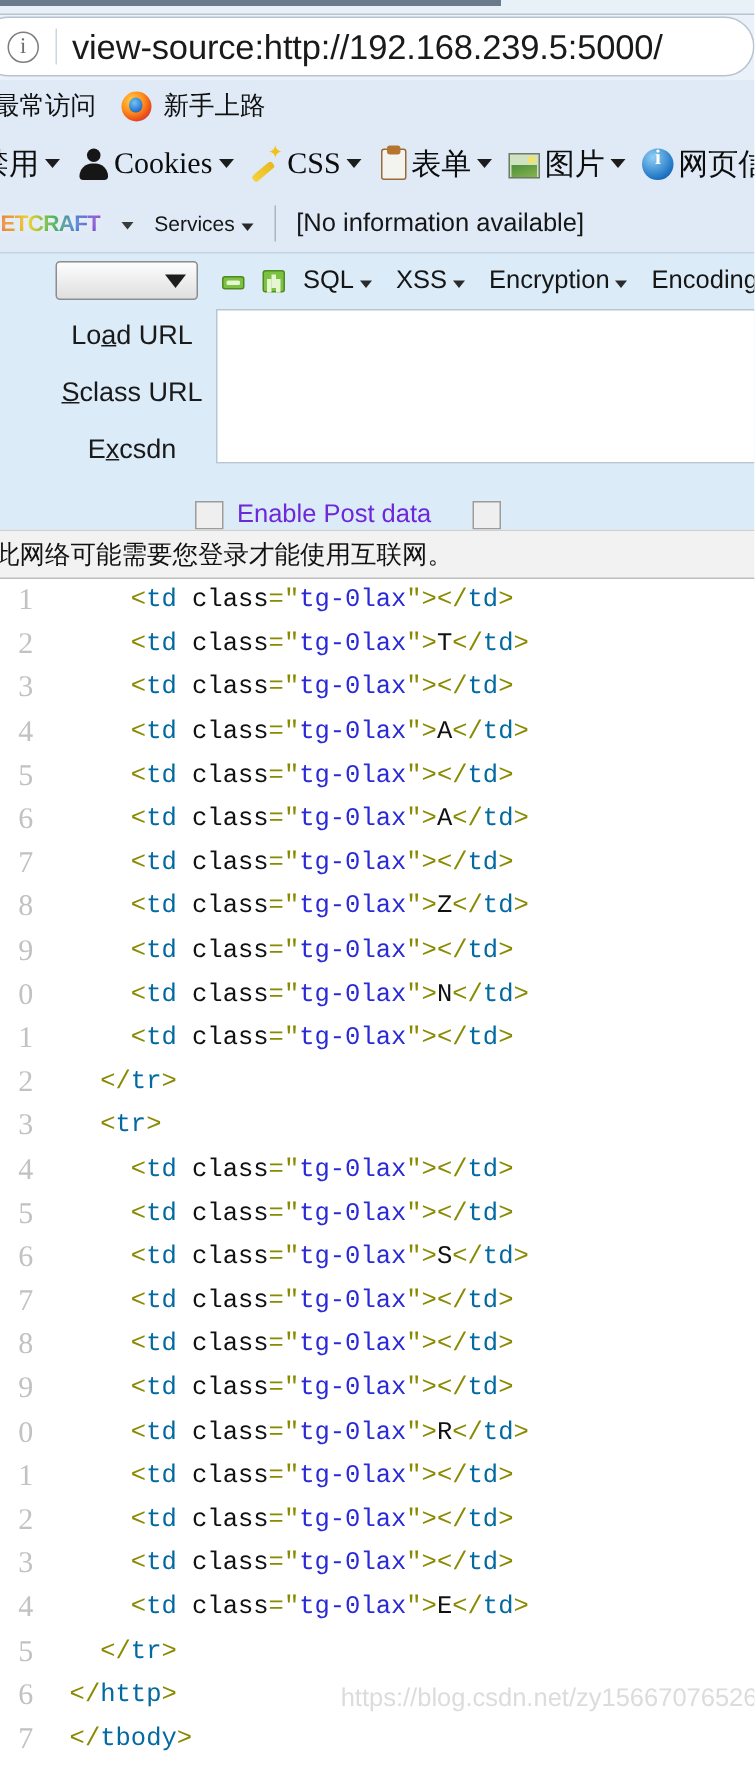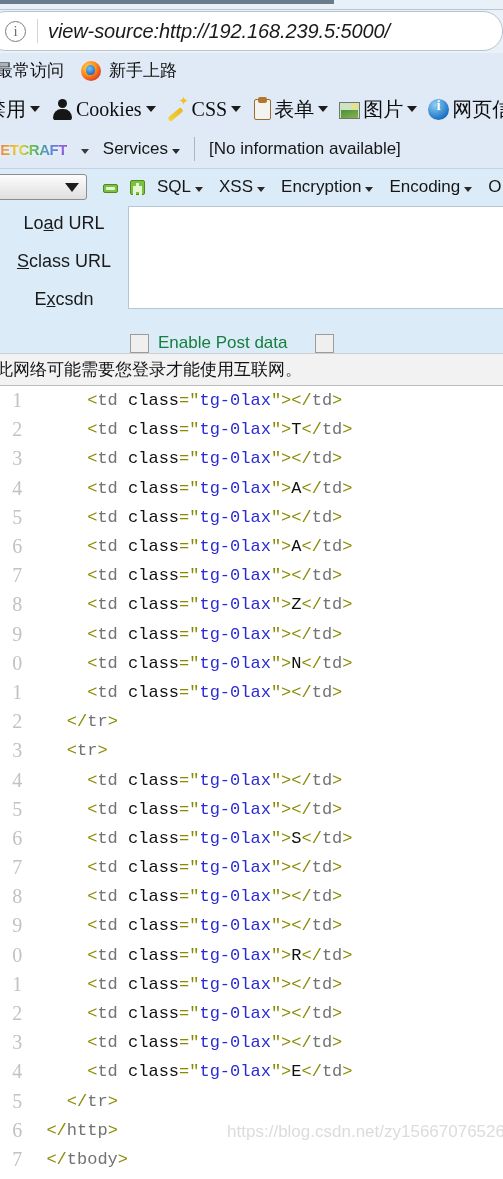--- a/index.html
+++ b/index.html
@@ -54,25 +54,24 @@
     text-align: center;
     flex: 0 0 auto;
   }
   .url-sep {
     width: 1px; height: 24px;
     background: #cdd5de;
     margin: 0 10px 0 11px;
     flex: 0 0 auto;
   }
   .url-text {
-    font-size: 20px;
+    font-size: 23px;
     color: #1a1a1a;
     white-space: nowrap;
     letter-spacing: -0.1px;
-    font-style: italic;
   }
 
   
   .bm-row {
     height: 35px;
     background: #dfeaf6;
     display: flex;
     align-items: center;
     padding-left: 0;
     overflow: hidden;
@@ -186,34 +185,34 @@
     -webkit-background-clip: text; background-clip: text; color: transparent;
     text-shadow: 0 0 6px rgba(255,255,255,0.55);
     filter: blur(0.35px);
   }
   .nc-caret { margin: 0 14px 0 14px; }
   .nc-caret i {
     display:inline-block; width:0; height:0;
     border-left:4px solid transparent; border-right:4px solid transparent;
     border-top:5px solid #3a3a3a;
   }
-  .nc-svc { font-size: 17px; color:#161616; }
+  .nc-svc { font-size: 14px; color:#161616; }
   .nc-div { width:1px; height:24px; background:#a8b6c4; margin:0 14px; }
   .nc-info { font-size:17px; color:#161616; }
 
   
   .hb {
     background: #dcebf8;
     border-top: 1px solid #c2d3e3;
     position: relative;
     height: 185px;
     overflow: hidden;
   }
   .hb-top {
-    display:flex; align-items:center; height:34px; padding-top:2px;
+    display:flex; align-items:center; height:34px; padding-top:2px;margin-left:45px;
   }
   .hb-select {
     width: 95px; height: 26px; margin-left:-8px;
     background: linear-gradient(#fdfdfd,#dfdfdf);
     border: 1px solid #8d8d8d; border-radius: 3px;
     display:flex; align-items:center; justify-content:flex-end;
     padding-right:7px; flex:0 0 auto;
   }
   .hb-select i {
     display:inline-block; width:0;height:0;
@@ -238,41 +237,42 @@
   .hb-menu {
     font-size:17px;color:#161616;margin-right:16px;white-space:nowrap;
   }
   .hb-menu .c {
     display:inline-block;width:0;height:0;margin-left:4px;
     border-left:4px solid transparent;border-right:4px solid transparent;
     border-top:5px solid #2a2a2a;
   }
   .hb-body { display:flex; padding-top:3px; }
   .hb-actions {
-    width: 128px; flex:0 0 auto;
+    width: 112px; flex:0 0 auto;
     display:flex;flex-direction:column;align-items:center;
     padding-top:7px;
+    margin-left:32px;
   }
   .hb-action {
     font-size:18px;color:#1a1a1a;margin-bottom:17px;white-space:nowrap;
   }
   .hb-action u { text-decoration: underline; }
   .hb-textarea {
     flex:1; height:103px; margin-right:-6px;
     background:#ffffff; border:1px solid #b7c6d4;
   }
   .hb-checks {
     display:flex; align-items:center; padding-left:130px; margin-top:6px;
   }
   .hb-check { display:flex;align-items:center;margin-right:28px; }
   .cbox {
     width:19px;height:19px;background:#efefef;border:1px solid #9c9c9c;
     margin-right:9px;flex:0 0 auto;
   }
-  .cbox-label{font-size:17px;color:#15803d;white-space:nowrap;}
+  .cbox-label{font-size:17px;color:#6d28d9;white-space:nowrap;}
 
   
   .notice {
     height: 33px;
     background: #f2f2f2;
     border-top: 1px solid #cfcfcf;
     border-bottom: 1px solid #bdbdbd;
     display:flex;align-items:center;
     font-size:17px;color:#121212;
     overflow:hidden;white-space:nowrap;
@@ -294,21 +294,21 @@
     font-size: 20px;
     letter-spacing: -0.2px;
   }
   .lno {
     width: 26px; flex:0 0 auto; text-align:right;
     color:#c2c2c2; font-size:20px; padding-right:4px;
     overflow:hidden; direction: rtl;
   }
   .code { color:#000; font-family:"Liberation Mono", monospace; font-size:17px; letter-spacing:0px;}
   .ang { color:#8a8a00; }
-  .tag { color:#737373; }
+  .tag { color:#0369a1; }
   .attr { color:#111111; }
   .val { color:#2a2ad6;margin-top:18px; }
   .quo { color:#8a8a00; }
   .txt { color:#111111; }
   .watermark {
     position:absolute; right:-2px; bottom:30px;
     font-family:"Liberation Sans", sans-serif;
     font-size:17px; color:#dcdcdc; white-space:nowrap;
     pointer-events:none;
   }

